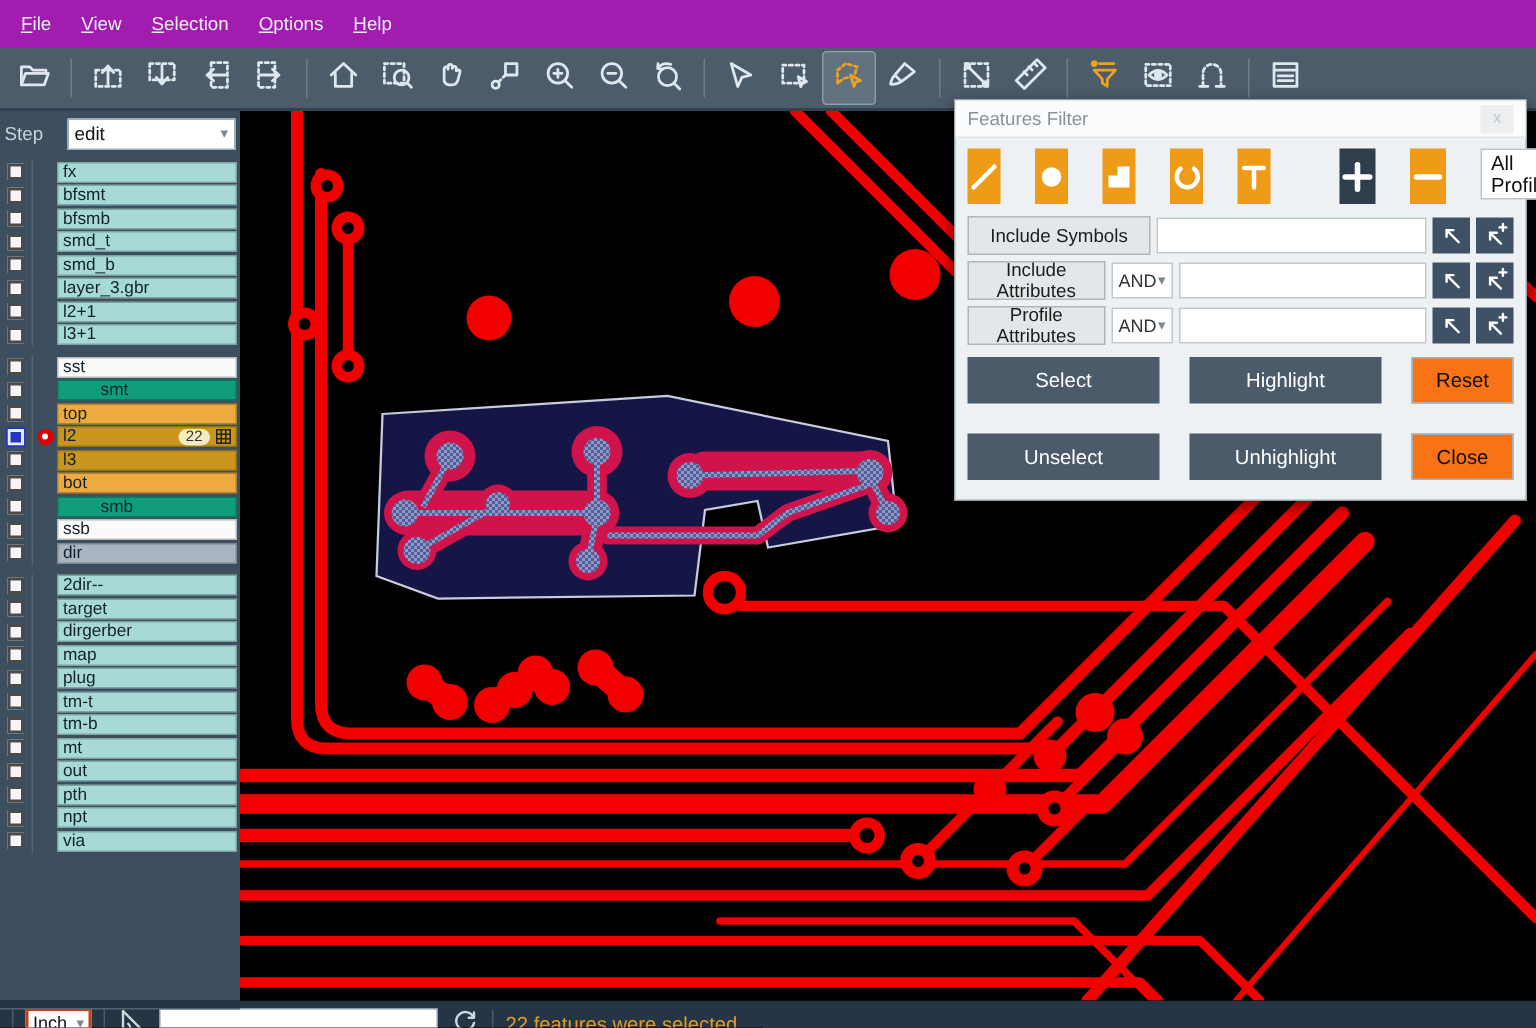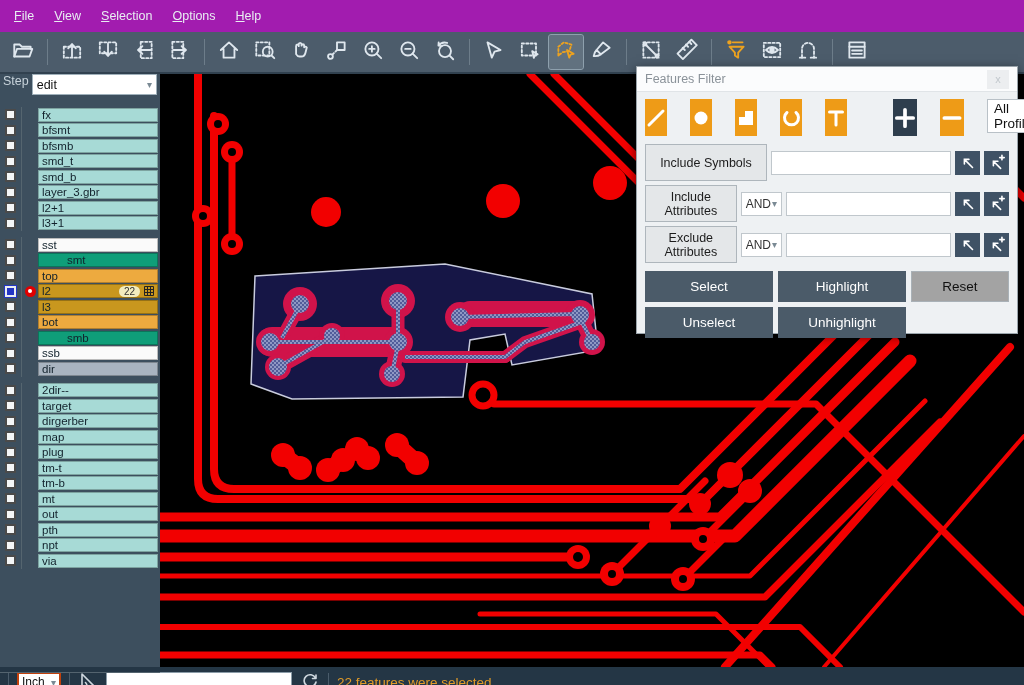--- a/index.html
+++ b/index.html
@@ -16,21 +16,21 @@
   .tbtn { width:34px; height:34px; display:flex; align-items:center; justify-content:center; border-radius:2px; }
   .tbtn svg { stroke:#dfe7ee; fill:none; stroke-width:1.7; stroke-linecap:round; stroke-linejoin:round; }
   .tbtn.active { background:#61717f; outline:1px solid #8ea0ad; }
   .tsep { width:1px; height:26px; background:#6d7d8a; margin:0 5px; }
 
   
   .main { display:flex; height:593px; }
 
   
   .sidebar { width:160px; background:#3d4f5e; position:relative; flex:none; }
-  .steprow { display:flex; height:30px; padding:0 3px; gap:3px; }
+  .steprow { display:flex; align-items:center; height:30px; padding:0 3px; gap:16px; }
   .steplabel { color:#c7d2da; font-size:12.5px; }
   .stepcombo { flex:1; height:21px; background:#fff; border:1px solid #9fb0ba; display:flex; align-items:center; justify-content:space-between; padding:0 4px; font-size:12.5px; color:#111; }
   .chev { color:#7a8a94; font-size:10px; }
   .layerlist { position:absolute; top:33px; left:0; right:0; }
   .lrow { display:flex; align-items:center; height:15.5px; }
   .cbcell { width:22px; display:flex; align-items:center; justify-content:center; flex:none; border-right:1px solid #55656f; height:100%; }
   .cb { width:11px; height:11px; background:#f4f6f7; border:2px solid #4a4a4a; }
   .cb.on { background:#2335c4; border:2px solid #e9ecf0; outline:1px solid #2335c4; }
   .mkcell { width:16px; height:100%; flex:none; display:flex; align-items:center; justify-content:center; }
   .marker { width:11px; height:11px; border-radius:50%; background:#e00000; display:flex; align-items:center; justify-content:center; }
@@ -50,29 +50,29 @@
   .dialog { position:absolute; left:636px; top:66px; width:382px; height:268px; background:#eef1f3; border:1px solid #9aa4ab; box-shadow:0 3px 10px rgba(0,0,0,.55); }
   .dlg-title { height:25px; background:#fbfcfd; display:flex; align-items:center; padding:0 8px; color:#8a9299; font-size:12.5px; border-bottom:1px solid #e0e4e7; }
   .dlg-close { margin-left:auto; width:22px; height:19px; background:#eceef0; color:#c2c8cd; font-size:11px; display:flex; align-items:center; justify-content:center; }
   .dlg-body { padding:7px 8px; }
   .ftrow { display:flex; align-items:flex-start; gap:23px; margin-bottom:8px; }
   .fbtn { width:37px; height:37px; background:#ee9b17; border:none; display:flex; align-items:center; justify-content:center; }
   .fbtn svg { stroke:#fff; fill:none; stroke-width:3; stroke-linecap:round; }
   .fbtn.dark { background:#2e3e4d; }
   .profile { margin-left:auto; width:97px; height:34px; background:#fff; border:1px solid #b9c1c7; display:flex; align-items:center; justify-content:space-between; padding:0 6px; font-size:13.5px; color:#111; }
   .frow { display:flex; align-items:center; gap:4px; margin-bottom:4px; }
-  .flabel { width:122px; height:37px; background:#e4e7e9; border:1px solid #aeb6bc; font-size:12.5px; color:#1c1c1c; display:flex; align-items:center; justify-content:center; }
+  .flabel { width:122px; height:26px; background:#e4e7e9; border:1px solid #aeb6bc; font-size:12.5px; color:#1c1c1c; display:flex; align-items:center; justify-content:center; }
   .andsel { width:52px; height:24px; background:#fff; border:1px solid #c0c7cc; font-size:12px; color:#333; display:flex; align-items:center; justify-content:space-between; padding:0 4px; }
   .ffield { flex:1; height:24px; background:#fff; border:1px solid #c0c7cc; font-size:12px; padding:0 4px; font-family:"Liberation Sans",sans-serif; }
   .abtn { width:25px; height:24px; background:#3f5265; border:none; display:flex; align-items:center; justify-content:center; flex:none; }
   .abtn svg { stroke:#fff; fill:none; stroke-width:1.8; stroke-linecap:round; }
-  .acts { display:grid; grid-template-columns:128px 128px 1fr; gap:5px; margin-top:8px; }
+  .acts { display:grid; grid-template-columns:128px 128px 1fr; gap:20px; margin-top:8px; }
   .act { height:31px; border:none; font-size:13.5px; font-family:"Liberation Sans",sans-serif; }
   .act.dark { background:#4b5b69; color:#fff; }
-  .act.light { background:#a3a3a3; color:#111; border:1px solid #a9b1b7; }
+  .act.light { background:#f97316; color:#111; border:1px solid #a9b1b7; }
 
   
   .statusbar { height:30px; background:#243645; display:flex; align-items:center; padding:0 8px; gap:8px; }
   .ssep { width:1px; height:18px; background:#4a5c6b; }
   .unit { width:44px; height:21px; background:#fff; border:2px solid #c2410c; display:flex; align-items:center; justify-content:space-between; padding:0 3px; font-size:12px; color:#111; }
   .sinput { width:186px; height:21px; background:#fff; border:1px solid #8b9ca8; font-size:12px; padding:0 4px; font-family:"Liberation Sans",sans-serif; }
   .smsg { color:#e09a28; font-size:13.5px; }
   .sico svg { stroke:#cfd8df; fill:none; stroke-width:1.6; stroke-linecap:round; stroke-linejoin:round; }
 </style>
 </head>
@@ -717,21 +717,21 @@
             <path d="M15,15 L6,6 M6,11 V6 H11"></path>
           </svg>
         </button>
       <button class="abtn">
           <svg width="18" height="18" viewBox="0 0 20 20">
             <path d="M14,16 L6,8 M6,13 V8 H11 M13,4 h5 M15.5,1.5 v5"></path>
           </svg>
         </button>
     </div>
     <div class="frow">
-      <button class="flabel">Exclude Attributes</button>
+      <button class="flabel">Profile Attributes</button>
       <div class="andsel">
         <span>AND</span>
         <span class="chev">▾</span>
       </div>
       <input class="ffield" value="" style="">
       <button class="abtn">
           <svg width="18" height="18" viewBox="0 0 20 20">
             <path d="M15,15 L6,6 M6,11 V6 H11"></path>
           </svg>
         </button>
@@ -741,20 +741,21 @@
           </svg>
         </button>
     </div>
 
     <div class="acts">
       <button class="act dark">Select</button>
       <button class="act dark">Highlight</button>
       <button class="act light">Reset</button>
       <button class="act dark">Unselect</button>
       <button class="act dark">Unhighlight</button>
+      <button class="act light">Close</button>
     </div>
   </div>
 </div>
 
 <div class="statusbar">
   <div class="ssep"></div>
   <div class="unit">
     <span>Inch</span>
     <span class="chev">▾</span>
   </div>

